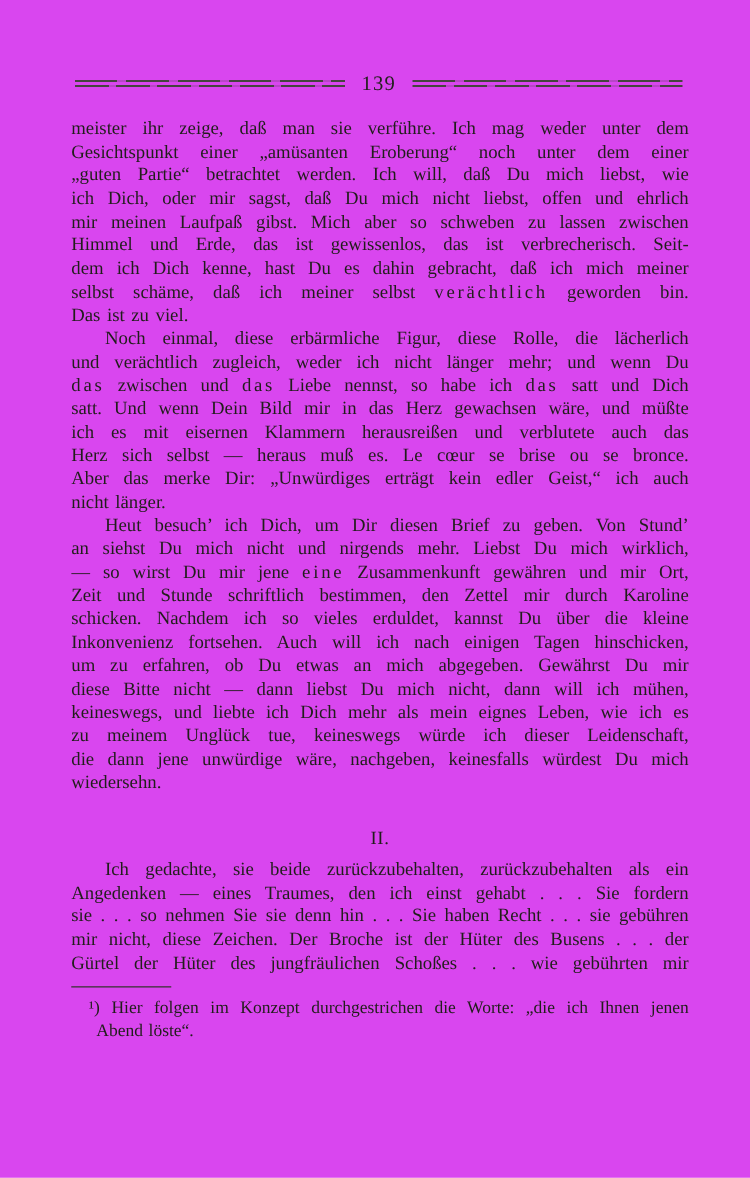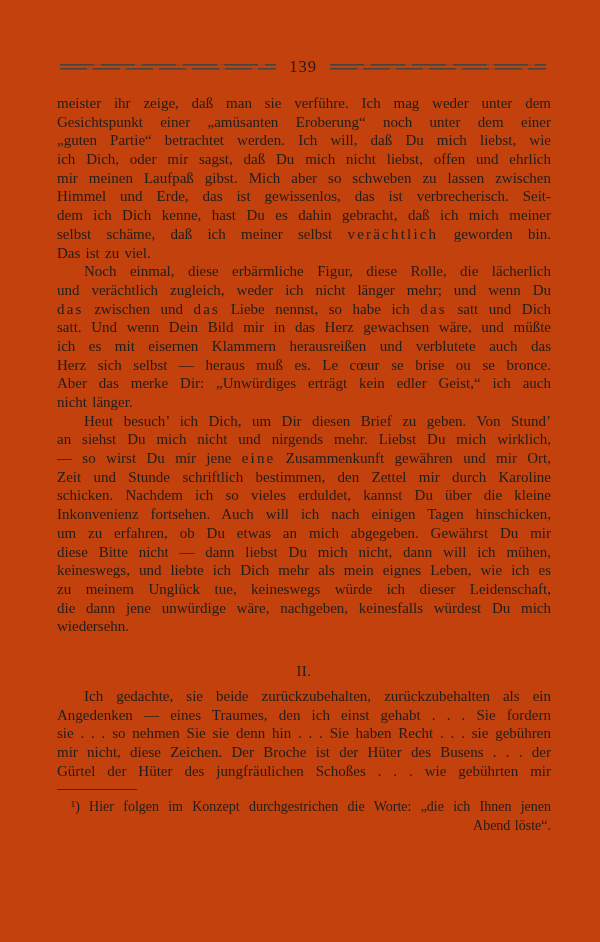--- a/index.html
+++ b/index.html
@@ -4,21 +4,21 @@
 <style>
   html, body { margin: 0; padding: 0; }
   body {
     width: 600px; height: 942px;
     background: #ffffff;
     font-family: "Liberation Serif", serif;
   }
   .page {
     position: relative;
     width: 600px; height: 942px;
-    background: #c2410c;
+    background: #d946ef;
     color: #211e1b;
     overflow: hidden;
   }
   
   .header {
     margin: 57px 54px 0 60px;
     display: flex;
     align-items: center;
     height: 20px;
   }
@@ -82,21 +82,21 @@
     line-height: 18.2px;
     height: 18.2px;
     overflow: hidden;
   }
   .fn-line.fn-first {
     padding-left: 14px;
     text-align: justify;
     text-align-last: justify;
   }
   .fn-line.fn-last {
-    text-align: right;
+    text-align: left;
     word-spacing: 1px;
     margin-left: 20px;
   }
 </style>
 </head>
 <body>
 
 <div class="page">
 
   <div class="header">

